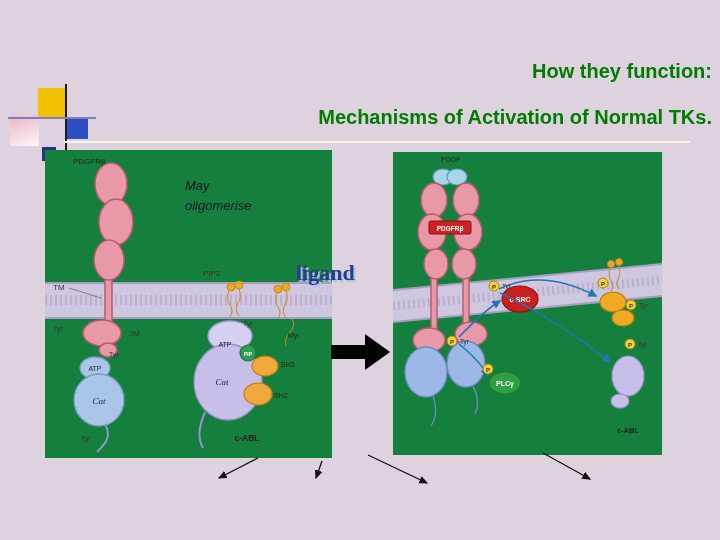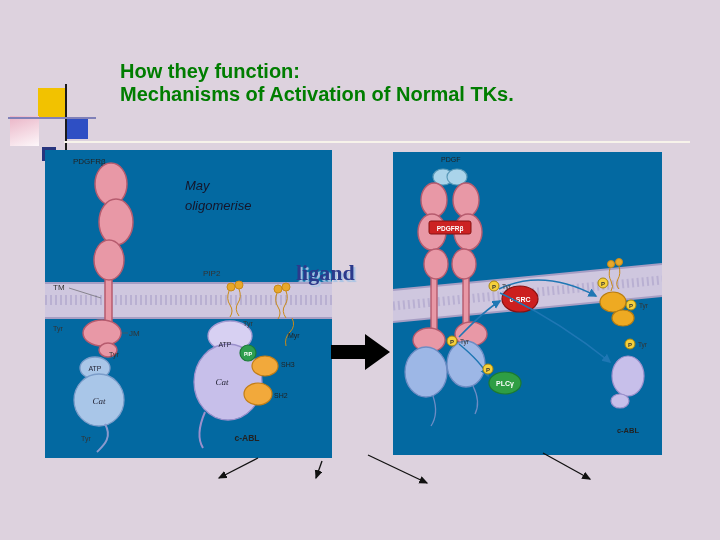--- a/index.html
+++ b/index.html
@@ -6,25 +6,25 @@
   body{margin:0;background:#777}
   .slide{position:relative;width:720px;height:540px;background:#ddd2de;overflow:hidden;
          font-family:"Liberation Sans",sans-serif}
   .decor{position:absolute}
   .sq-yellow{left:38px;top:88px;width:28px;height:29px;background:#f2c200}
   .sq-pink{left:10px;top:116px;width:29px;height:30px;background:linear-gradient(160deg,#eab4c6,#fdf7fa)}
   .sq-blue{left:67px;top:119px;width:21px;height:20px;background:#2e4fc4}
   .sq-navy{left:42px;top:147px;width:14px;height:14px;background:#27357e}
   .line-v{left:65px;top:84px;width:2px;height:68px;background:#1a1a1a}
   .line-h{left:8px;top:117px;width:88px;height:2px;background:#8080b8}
-  .titles{position:absolute;left:120px;top:60px;width:592px;text-align:left}
+  .titles{position:absolute;left:120px;top:60px;width:592px;text-align:right}
   .title{font-size:20px;font-weight:bold;color:#007d00}
-  .subtitle{font-size:20px;font-weight:bold;color:#007d00}
+  .subtitle{margin-top:23px;font-size:20px;font-weight:bold;color:#007d00}
   .title-underline{position:absolute;left:64px;top:141px;width:626px;height:2px;background:#f7f3ea}
-  .panel{position:absolute;background:#0369a1}
+  .panel{position:absolute;background:#15803d}
   .panel.left{left:45px;top:150px;width:287px;height:308px}
   .panel.right{left:393px;top:152px;width:269px;height:303px}
   .note{position:absolute;left:140px;top:26px;width:84px;font-family:Liberation Sans, sans-serif;
         font-style:italic;font-size:13px;color:#15152a;line-height:1.55}
   .ligand{position:absolute;left:296px;top:260px;z-index:6;font-family:"Liberation Serif",serif;
           font-weight:bold;font-size:22px;color:#2b3a8c;text-shadow:2px 2px 1px #a9c4e4}
   .big-arrow{position:absolute;left:331px;top:334px;width:60px;height:36px}
   .overlay{position:absolute;left:0;top:0;pointer-events:none}
   .outcome{position:absolute}
   .outcome svg{position:absolute;left:0;top:0}

